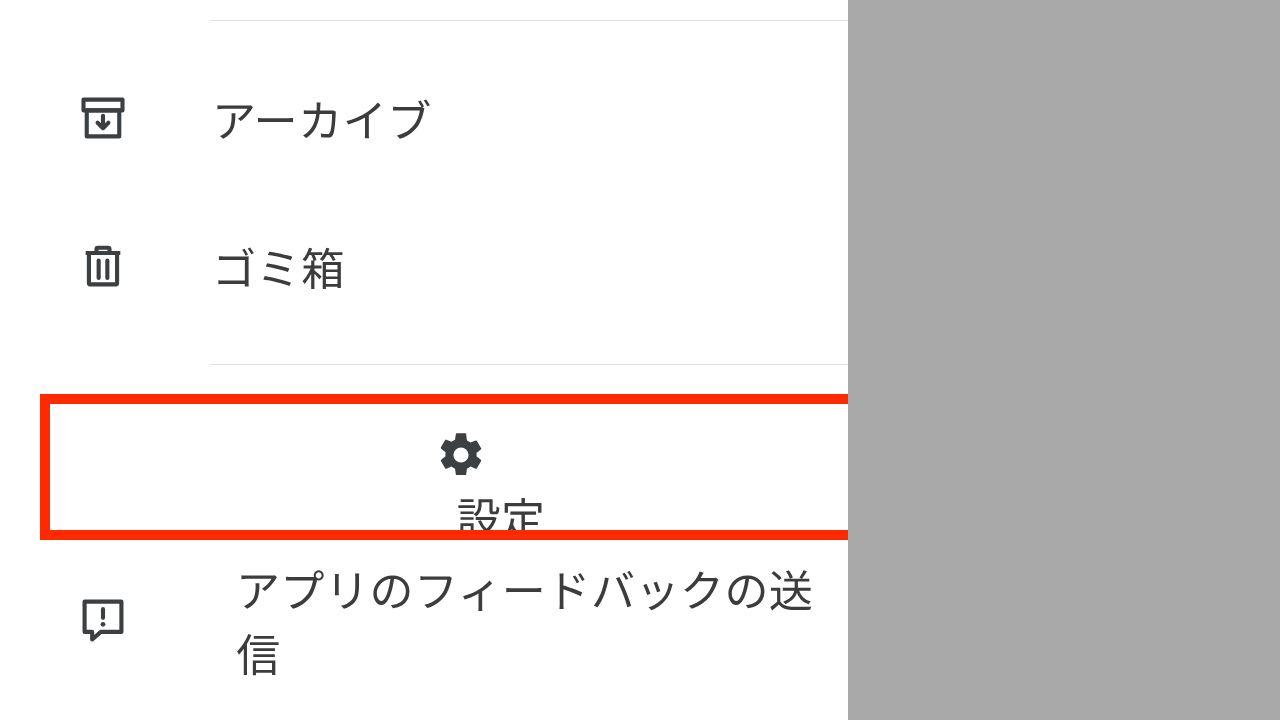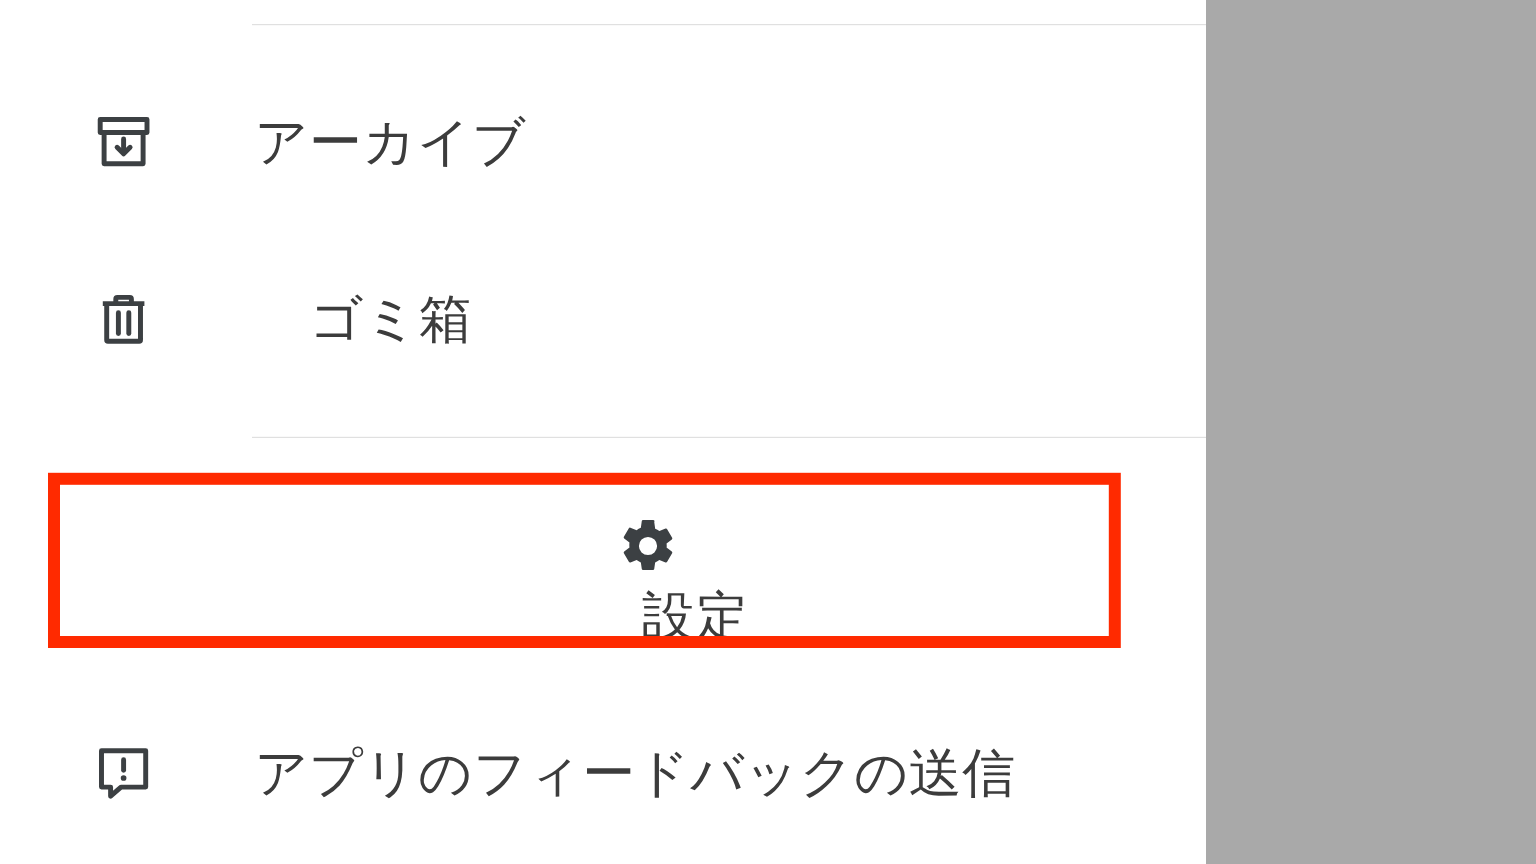--- a/index.html
+++ b/index.html
@@ -5,26 +5,25 @@
     * { box-sizing: border-box; }
     html, body {
       margin: 0; padding: 0;
       width: 1280px; height: 720px;
       overflow: hidden;
       font-family: Roboto, "Noto Sans JP", "Hiragino Kaku Gothic ProN", Meiryo, sans-serif;
       background: #a9a9a9;
     }
     .panel {
       background: #ffffff;
-      width: 1005px;
+      width: 848px;
       height: 720px;
       position: absolute;
       left: 0; top: 0;
       overflow: hidden;
-      font-family: Liberation Serif, serif;
     }
     .divider {
       position: absolute;
       left: 210px;
       right: 0;
       height: 1px;
       background: #e0e0e0;
     }
     .divider.d1 { top: 20px; }
     .divider.d2 { top: 364px; }
@@ -52,23 +51,23 @@
     .menu-item .label {
       margin-left: 80px;
       font-size: 44px;
       color: #3c3c3c;
       font-weight: 400;
       letter-spacing: 0.5px;
     }
 
     
     .mi-archive  { top: 76px; }
-    .mi-trash    { top: 224px; gap: 46px; }
+    .mi-trash    { top: 224px; }
     .mi-settings { top: 426px; flex-direction: column; }
-    .mi-feedback { top: 602px; }
+    .mi-feedback { top: 578px; gap: 24px; }
 
     
     .highlight {
       position: absolute;
       border: 10px solid #ff2a00;
       pointer-events: none;
       left: 40px;
       width: 894px;
       top: 394px;
       height: 146px;

